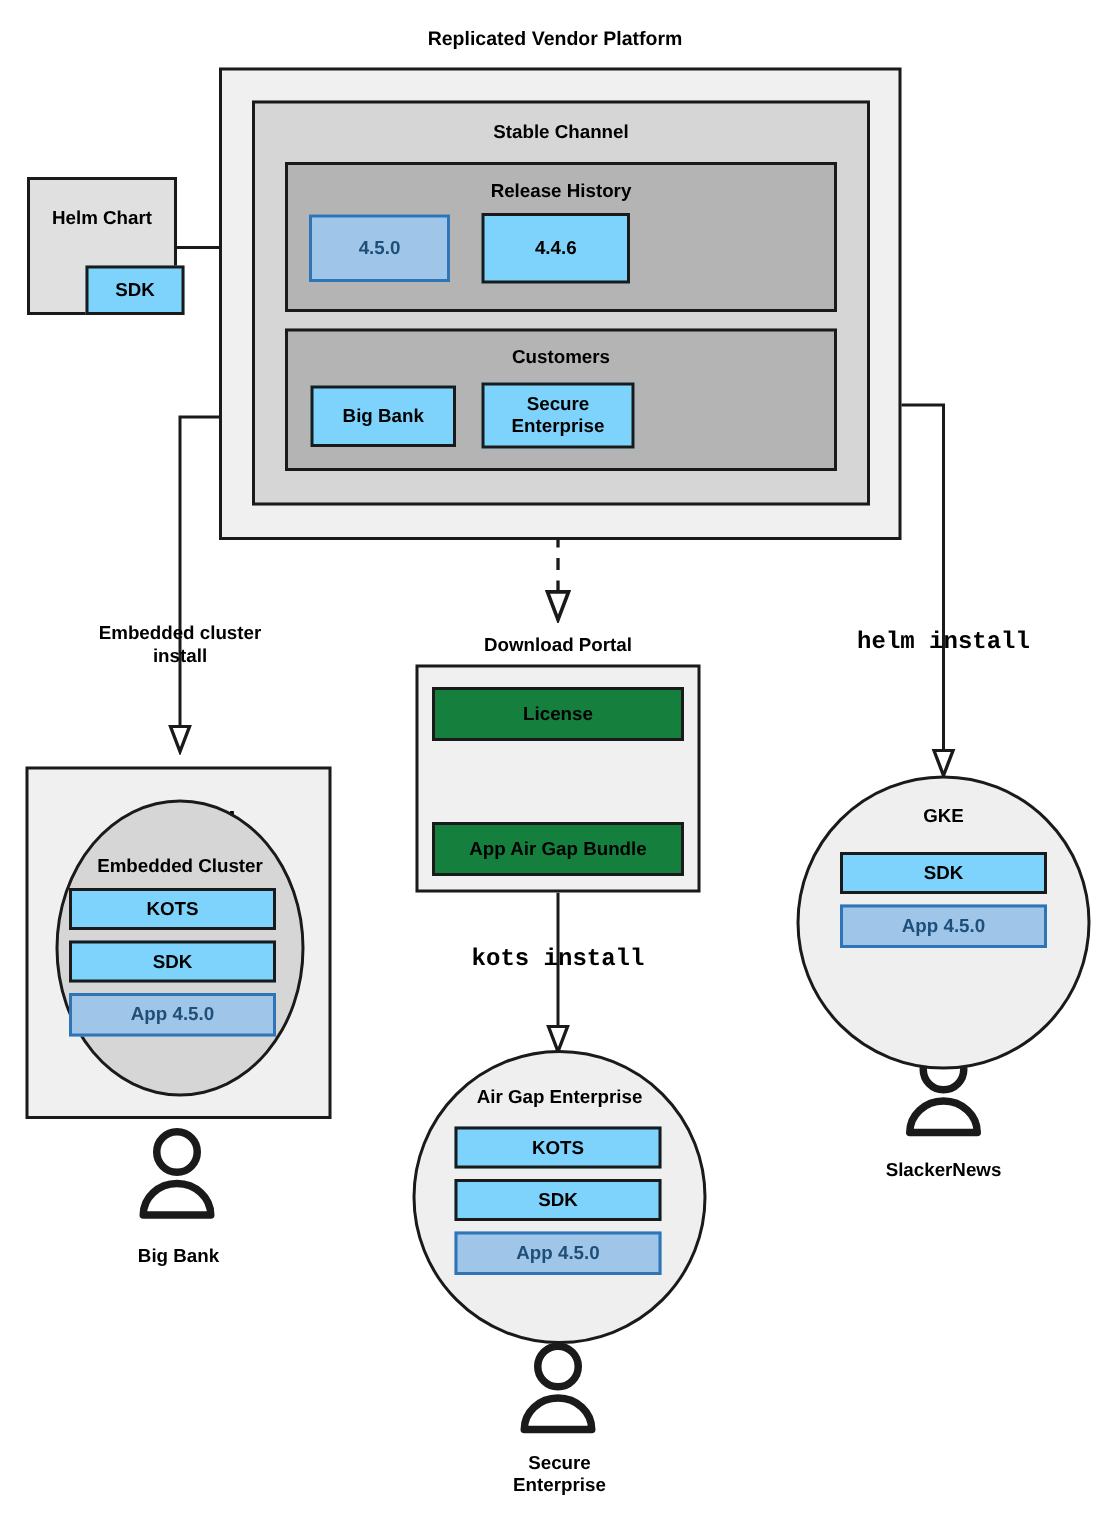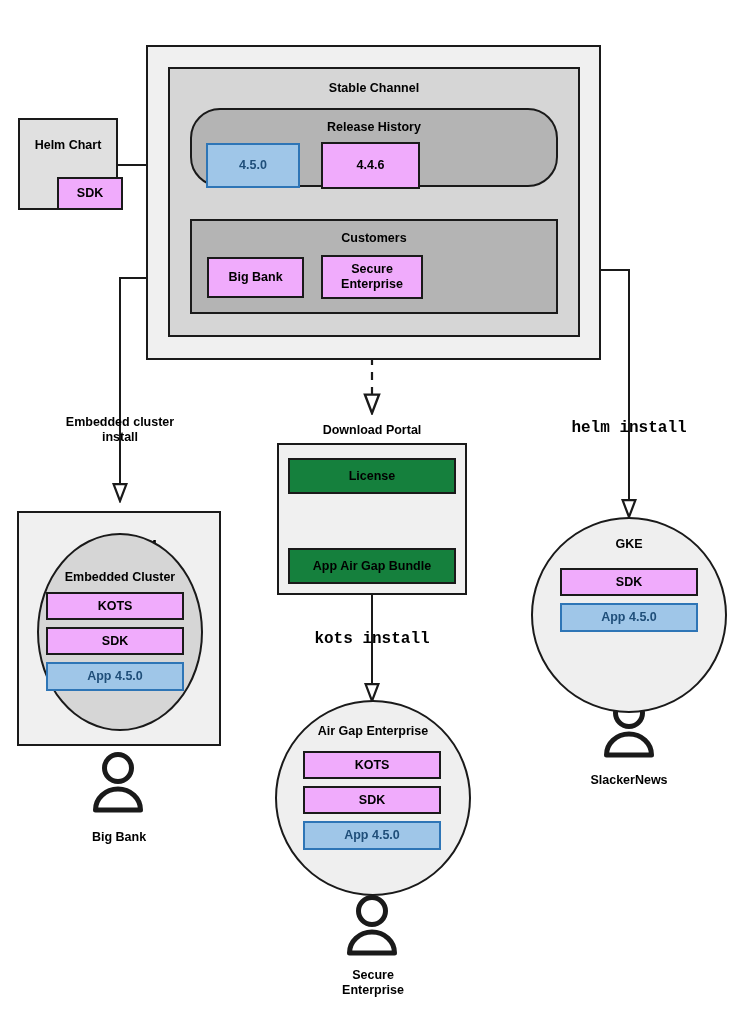--- a/index.html
+++ b/index.html
@@ -70,21 +70,21 @@
     position:absolute;
     box-sizing:border-box;
     border:2.5px solid #1a1a1a;
     border-radius:50%;
     background:#EFEFEF;
   }
   .shade-platform{ background:#F0F0F0; }
   .shade-channel{ background:#D6D6D6; }
   .shade-inner{ background:#B4B4B4; }
   .shade-light{ background:#E0E0E0; }
-  .white{ background:#f0abfc; }
+  .white{ background:#7dd3fc; }
   .blue{
     background:#9FC6E8;
     border-color:#2E75B6;
     color:#1F4E79;
   }
   .gray-fill{ background:#15803d; }
   .person-cap{
     position:absolute;
     font-weight:bold;
     font-size:12.5px;
@@ -125,28 +125,29 @@
       <circle cx="26" cy="15" r="13.5" fill="none" stroke="#1a1a1a" stroke-width="5"></circle>
       <path d="M3.5,57 a22.5,21 0 0 1 45,0 Z" fill="none" stroke="#1a1a1a" stroke-width="5" stroke-linejoin="round"></path>
     </g>
 
     <g transform="translate(603,698)">
       <circle cx="26" cy="15" r="13.5" fill="none" stroke="#1a1a1a" stroke-width="5"></circle>
       <path d="M3.5,57 a22.5,21 0 0 1 45,0 Z" fill="none" stroke="#1a1a1a" stroke-width="5" stroke-linejoin="round"></path>
     </g>
   </svg>
 
+  <div class="lbl" style="left:140px; top:18px; width:460px; font-size:13px;">Replicated Vendor Platform</div>
 
   <div class="group shade-platform" style="left:146px; top:45px; width:455px; height:315px;"></div>
 
   <div class="group shade-channel" style="left:168px; top:67px; width:412px; height:270px;">
     <div class="grp-title" style="top:12px;">Stable Channel</div>
   </div>
 
-  <div class="group shade-inner" style="left:190px; top:108px; width:368px; height:79px;border-radius:30px;">
+  <div class="group shade-inner" style="left:190px; top:108px; width:368px; height:100px;">
     <div class="grp-title" style="top:10px;">Release History</div>
   </div>
   <div class="box blue" style="left:206px; top:143px; width:94px; height:45px;">4.5.0</div>
   <div class="box white" style="left:321px; top:142px; width:99px; height:47px;">4.4.6</div>
 
   <div class="group shade-inner" style="left:190px; top:219px; width:368px; height:95px;">
     <div class="grp-title" style="top:10px;">Customers</div>
   </div>
   <div class="box white" style="left:207px; top:257px; width:97px; height:41px;">Big Bank</div>
   <div class="box white" style="left:321px; top:255px; width:102px; height:44px;">Secure

